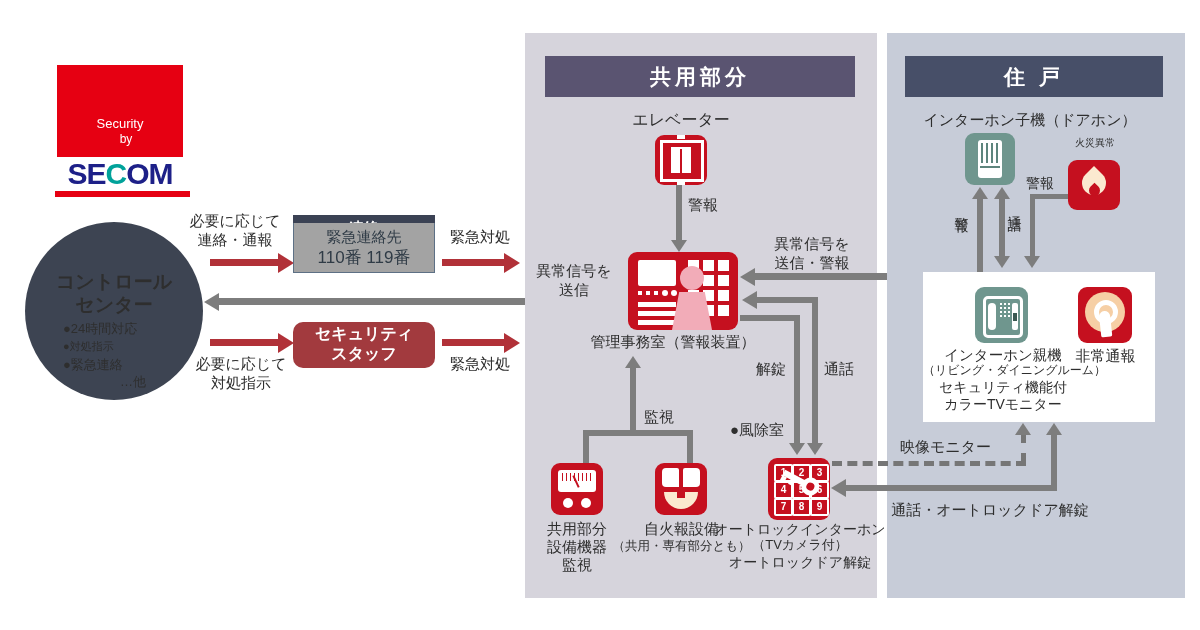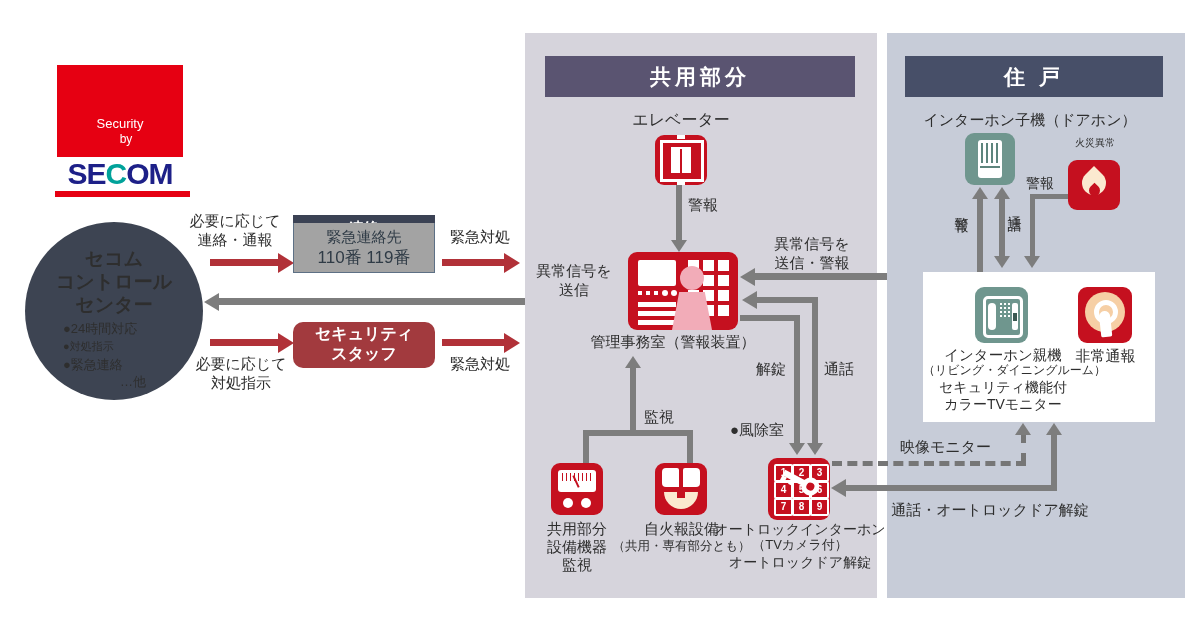--- a/index.html
+++ b/index.html
@@ -35,21 +35,20 @@
 <div class="abs" style="left:55px;top:65px;width:137px;height:132px">
   <div class="abs" style="left:2px;top:0;width:126px;height:92px;background:var(--brand-red,#e60012)">
     <div class="lbl c" style="left:0;top:52px;width:126px;color:#fff;font-size:13px">Security</div>
     <div class="lbl c" style="left:0;top:68px;width:138px;color:#fff;font-size:12px">by</div>
   </div>
   <div class="lbl c" style="left:0;top:92px;width:130px;font-size:30px;font-weight:bold;letter-spacing:-1px;color:var(--secom-blue,#1d2088)"><span>SE</span><span style="color:var(--secom-teal,#00a29a)">C</span><span>OM</span></div>
   <div class="abs" style="left:0;top:126px;width:135px;height:6px;background:var(--brand-red,#e60012)"></div>
 </div>
 
 <div class="abs" style="left:25px;top:222px;width:178px;height:178px;border-radius:50%;background:var(--circle-bg,#3d4452);color:#fff">
-  <div class="lbl c" style="left:0;top:26px;width:178px;font-size:19px;font-weight:bold">セコム</div>
   <div class="lbl c" style="left:0;top:49px;width:178px;font-size:19px;font-weight:bold">コントロール</div>
   <div class="lbl c" style="left:0;top:72px;width:178px;font-size:19px;font-weight:bold">センター</div>
   <div class="lbl" style="left:38px;top:100px;font-size:13px">●24時間対応</div>
   <div class="lbl" style="left:38px;top:118px;font-size:11px">●対処指示</div>
   <div class="lbl" style="left:38px;top:136px;font-size:13px">●緊急連絡</div>
   <div class="lbl" style="left:95px;top:153px;font-size:13px">…他</div>
 </div>
 
 <div class="lbl c" style="left:180px;top:212px;width:110px;font-size:15px">必要に応じて</div>
 <div class="lbl c" style="left:180px;top:231px;width:110px;font-size:15px">連絡・通報</div>

